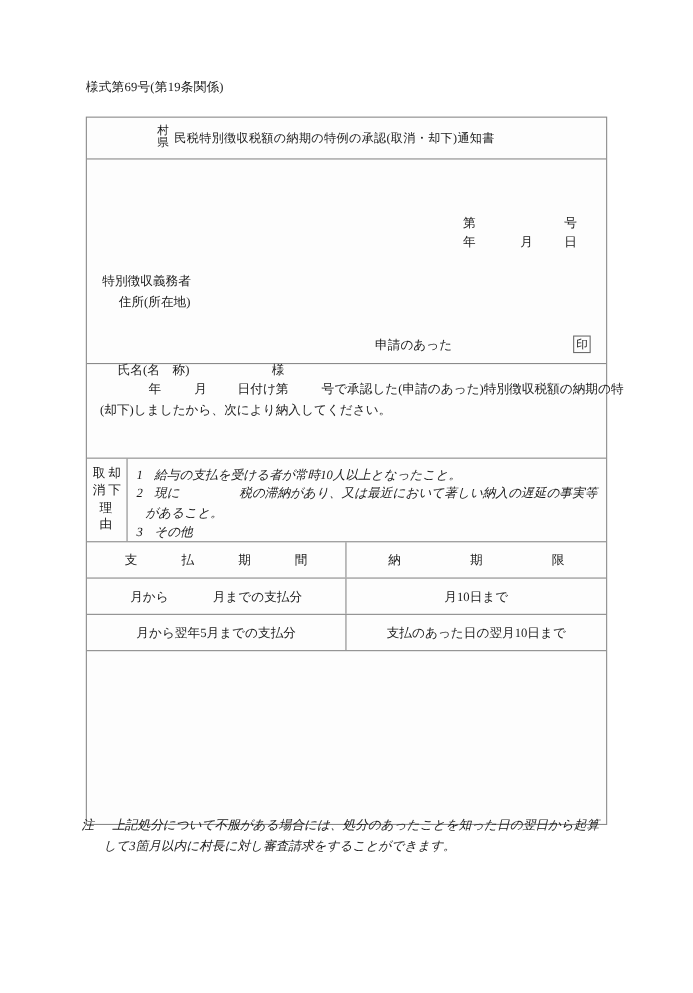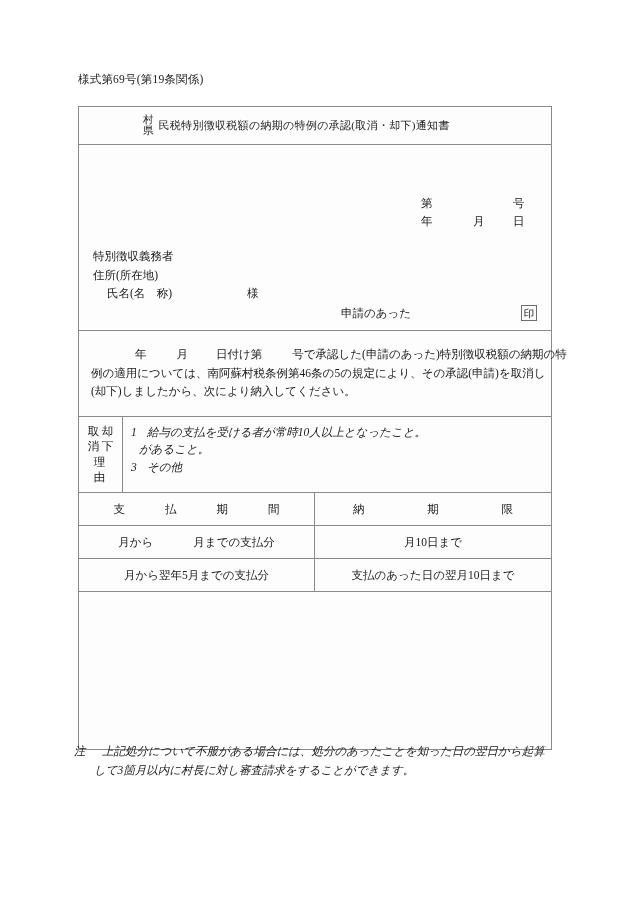--- a/index.html
+++ b/index.html
@@ -100,22 +100,22 @@
   .doc-no .c3 { width: 16px; }
 
   .addressee {
     position: absolute;
     left: 14px;
     top: 102px;
     font-size: 11.5px;
     line-height: 1.62;
   }
   .addressee .l1 { margin-left: 0; }
-  .addressee .l2 { margin-left: 0; }
-  .addressee .l3 { margin-left: 14px; white-space: nowrap; }
+  .addressee .l2 { margin-left: 15px; }
+  .addressee .l3 { margin-left: 14px; white-space: nowrap; margin-top: 44px; }
   .addressee .sama { display: inline-block; margin-left: 72px; }
 
   .issuer {
     position: absolute;
     left: 262px;
     top: 160px;
     font-size: 11.5px;
     display: flex;
     align-items: center;
     width: 196px;
@@ -289,21 +289,20 @@
         <span class="seal-box">印</span>
       </div>
 
     </div>
 
     <div class="band body-band">
       <div class="body-text">
         <span class="ln">
           <span class="gap-a"></span><span>年</span><span class="gap-b"></span><span>月</span><span class="gap-c"></span><span>日付け第</span><span class="gap-d"></span><span>号で承認した(申請のあった)特別徴収税額の納期の特</span>
         </span>
-        <span class="ln">例の適用については、南阿蘇村税条例第46条の5の規定により、その承認(申請)を取消し</span>
         <span class="ln">(却下)しましたから、次により納入してください。</span>
       </div>
     </div>
 
     <div class="band reason-band">
       <div class="reason-label">
         <div class="rl-row">
           <span>取</span>
             <span>却</span>
         </div>
@@ -314,20 +313,23 @@
         <div class="rl-row one">
           <span>理</span>
         </div>
         <div class="rl-row one">
           <span>由</span>
         </div>
       </div>
       <div class="reason-body">
         <div class="reason-item">
           <span class="num">1</span><span>給与の支払を受ける者が常時10人以上となったこと。</span>
+        </div>
+        <div class="reason-item">
+          <span class="num">2</span><span>現に</span><span class="gap-tax"></span><span>税の滞納があり、又は最近において著しい納入の遅延の事実等</span>
         </div>
         <div class="reason-cont">があること。</div>
         <div class="reason-item">
           <span class="num">3</span><span>その他</span>
         </div>
       </div>
     </div>
 
     <div class="band pay-head">
       <div class="pay-c1">

